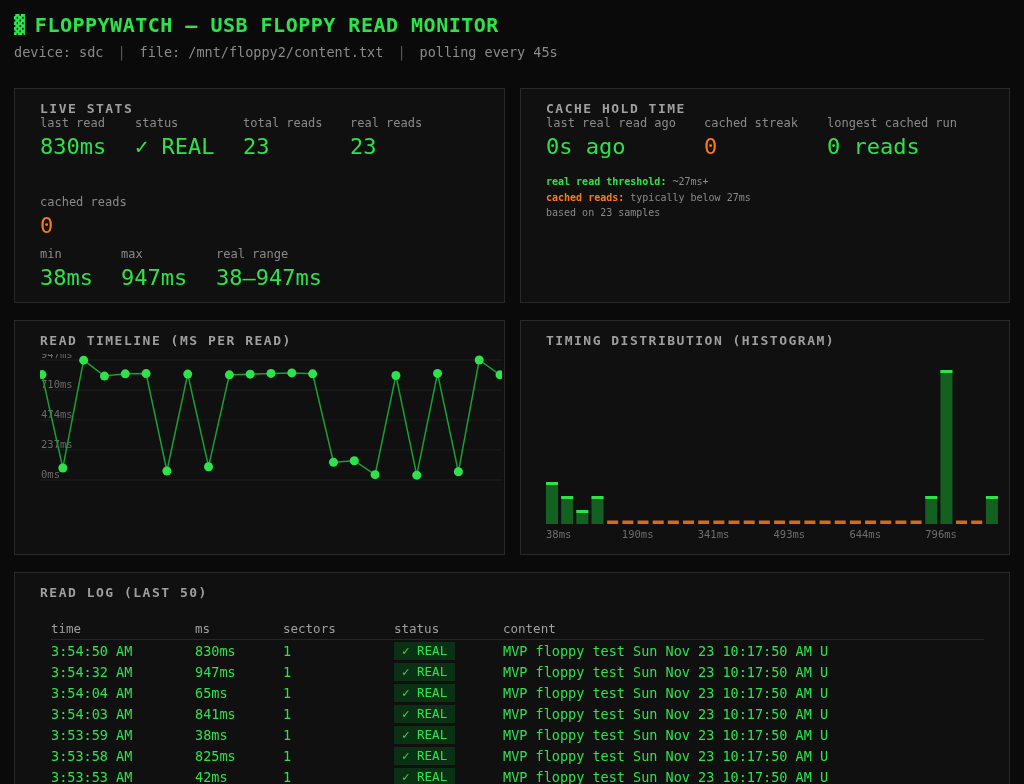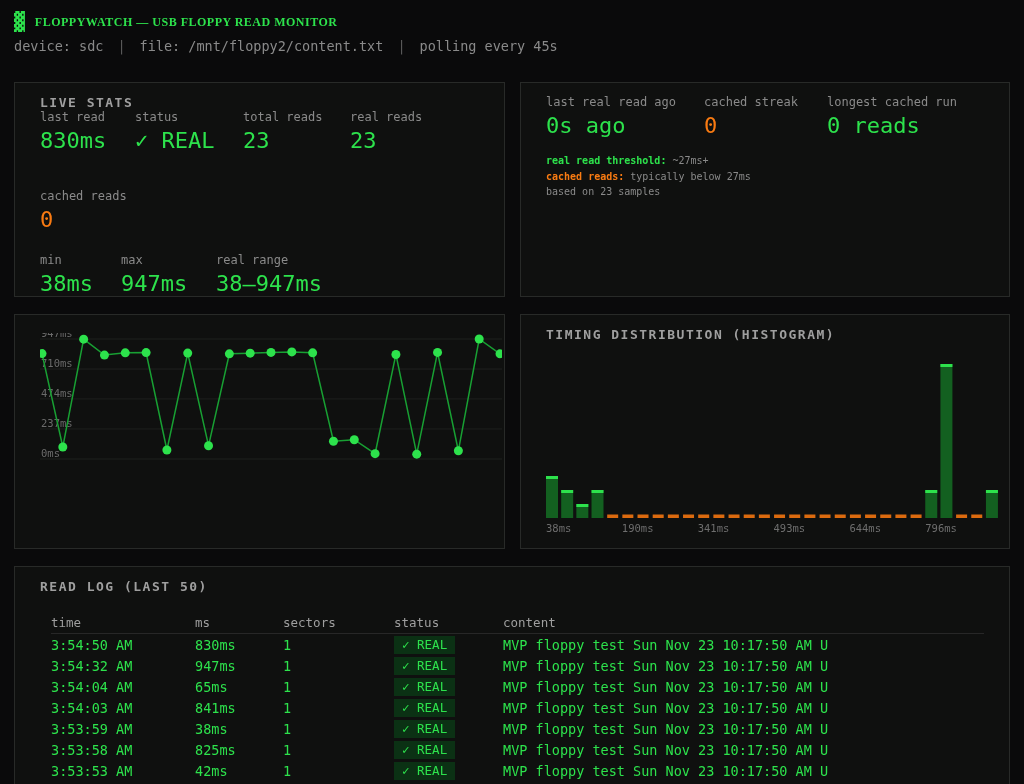--- a/index.html
+++ b/index.html
@@ -13,37 +13,37 @@
   html,body{width:1024px;height:784px;overflow:hidden;}
   body{
     background:var(--bg);
     font-family:"DejaVu Sans Mono", monospace;
     color:var(--green);
   }
   
   header{padding:13px 14px 0 14px;}
   .title-row{display:flex;align-items:center;gap:10px;}
   .app-icon{font-size:18px;color:var(--green);line-height:1;}
-  h1{font-size:12px;font-weight:bold;color:var(--green);letter-spacing:.5px;font-family:Liberation Serif, serif;}
+  h1{font-size:20px;font-weight:bold;color:var(--green);letter-spacing:.5px;}
   .meta-row{margin-top:7px;font-size:13.5px;color:var(--gray);}
   .meta-row .sep{color:#585858;margin:0 14px;}
   
   main{display:grid;grid-template-columns:491px 490px;grid-template-rows:215px 235px 280px;
        gap:17px 15px;padding:0 14px;margin-top:28px;}
   .panel{background:var(--panel);border:1px solid var(--border);padding:12px 25px;overflow:hidden;}
   .panel.wide{grid-column:1 / span 2;}
   .panel h2{font-size:13px;font-weight:bold;color:var(--title-gray);letter-spacing:1.5px;}
   
   .stat-row{display:flex;}
   .stat .lbl{font-size:12px;color:var(--gray);margin-bottom:5px;}
   .stat .val{font-size:22px;color:var(--green);line-height:1.05;white-space:nowrap;}
   .stat .val.orange{color:var(--orange);}
   .w81{width:81px}.w95{width:95px}.w107{width:107px}.w108{width:108px}
   .w123{width:123px}.w158{width:158px}
-  .mt16{}.mt22{margin-top:22px}.mt26{margin-top:37px}
+  .mt16{}.mt22{margin-top:10px}.mt26{margin-top:37px}
   
   .notes{margin-top:16px;font-size:10px;line-height:15.5px;color:var(--gray);}
   .notes .k{font-weight:bold;}
   .notes .k.green{color:var(--green);}
   .notes .k.orange{color:var(--orange);}
   
   .chart-wrap{margin-top:6px;}
   svg{display:block;}
   
   .log-table{padding-left:11px;margin-top:18px;}
@@ -105,20 +105,21 @@
         <div class="val">947ms</div>
       </div>
       <div class="stat">
         <div class="lbl">real range</div>
         <div class="val">38—947ms</div>
       </div>
     </div>
   </section>
 
   <section class="panel">
+    <h2>CACHE HOLD TIME</h2>
     <div class="stat-row mt16">
       <div class="stat w158">
         <div class="lbl">last real read ago</div>
         <div class="val">0s ago</div>
       </div>
       <div class="stat w123">
         <div class="lbl">cached streak</div>
         <div class="val orange">0</div>
       </div>
       <div class="stat">
@@ -127,20 +128,21 @@
       </div>
     </div>
     <div class="notes">
       <div class="note"><span class="k green">real read threshold:</span> <span>~27ms+</span></div>
       <div class="note"><span class="k orange">cached reads:</span> <span>typically below 27ms</span></div>
       <div class="note"><span>based on 23 samples</span></div>
     </div>
   </section>
 
   <section class="panel">
+    <h2>READ TIMELINE (MS PER READ)</h2>
     <div class="chart-wrap" id="timeline-chart">
         <svg width="462" height="150">
           <line x1="0" x2="462" y1="6" y2="6" stroke="#1e201e" stroke-width="1"></line>
           <text x="1" y="4" fill="#6b6b6b" font-size="10.5" font-family="DejaVu Sans Mono, monospace">947ms</text>
           <line x1="0" x2="462" y1="36.03167898627244" y2="36.03167898627244" stroke="#1e201e" stroke-width="1"></line>
           <text x="1" y="34.03167898627244" fill="#6b6b6b" font-size="10.5" font-family="DejaVu Sans Mono, monospace">710ms</text>
           <line x1="0" x2="462" y1="65.93664202745512" y2="65.93664202745512" stroke="#1e201e" stroke-width="1"></line>
           <text x="1" y="63.93664202745512" fill="#6b6b6b" font-size="10.5" font-family="DejaVu Sans Mono, monospace">474ms</text>
           <line x1="0" x2="462" y1="95.96832101372756" y2="95.96832101372756" stroke="#1e201e" stroke-width="1"></line>
           <text x="1" y="93.96832101372756" fill="#6b6b6b" font-size="10.5" font-family="DejaVu Sans Mono, monospace">237ms</text>

